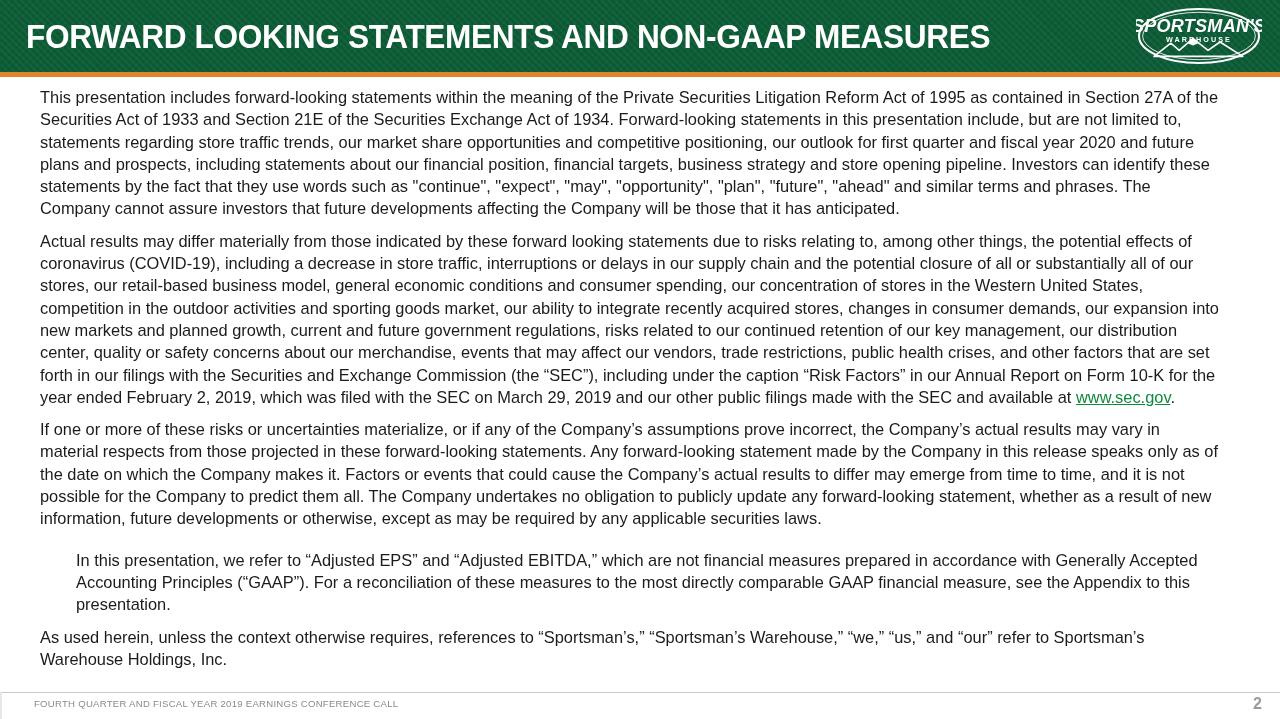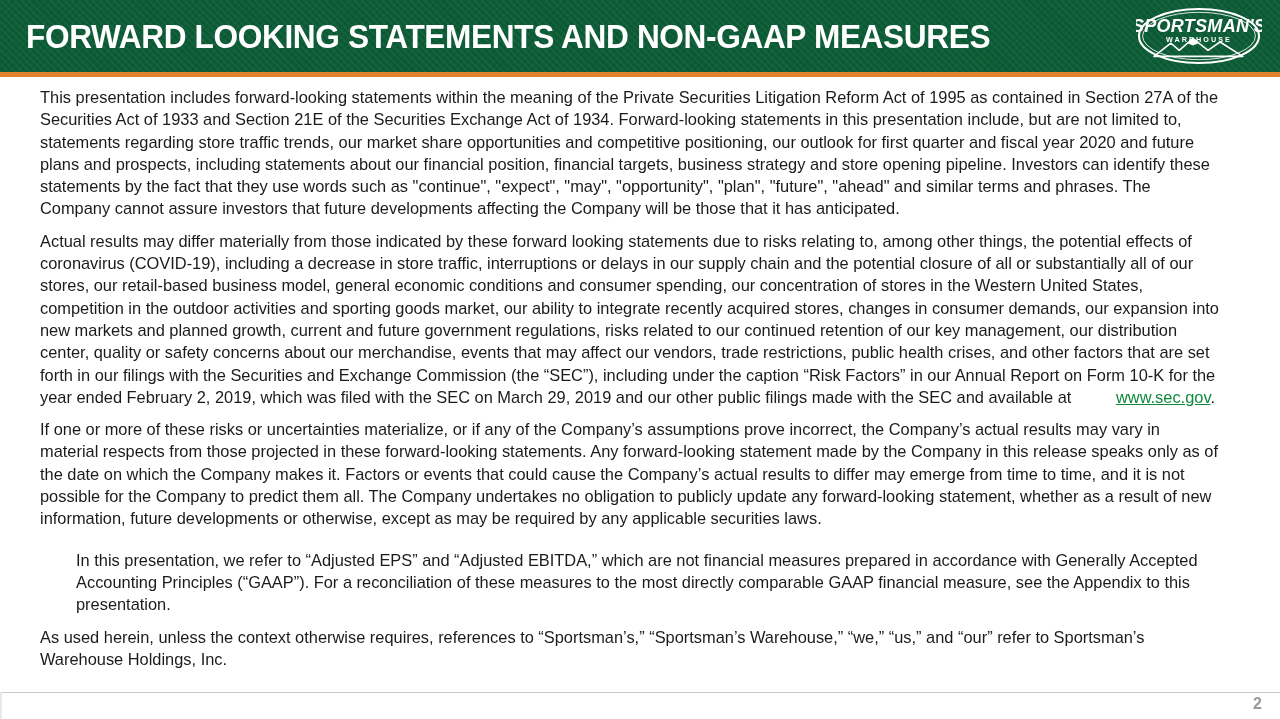--- a/index.html
+++ b/index.html
@@ -76,21 +76,20 @@
   }
   .para.p1 { margin-bottom: 10px; }
   .para.p2 { margin-bottom: 10px; }
   .para.p3 { margin-bottom: 19px; }
   .para.p4 { margin-bottom: 10px; margin-left: 36px; }
   .para.p5 { margin-bottom: 12px; }
 
   .sec-link {
     color: #0f8a3d;
     text-decoration: underline;
-    margin-left: 40px;
   }
 
   
   .footer-rule {
     position: absolute;
     left: 0; right: 0;
     top: 692px;
     height: 1px;
     background: #c9c9c9;
   }
@@ -153,15 +152,16 @@
     <p class="para p3">If one or more of these risks or uncertainties materialize, or if any of the Company’s assumptions prove incorrect, the Company’s actual results may vary in material respects from those projected in these forward-looking statements. Any forward-looking statement made by the Company in this release speaks only as of the date on which the Company makes it. Factors or events that could cause the Company’s actual results to differ may emerge from time to time, and it is not possible for the Company to predict them all. The Company undertakes no obligation to publicly update any forward-looking statement, whether as a result of new information, future developments or otherwise, except as may be required by any applicable securities laws.</p>
 
     <p class="para p4">In this presentation, we refer to “Adjusted EPS” and “Adjusted EBITDA,” which are not financial measures prepared in accordance with Generally Accepted Accounting Principles (“GAAP”). For a reconciliation of these measures to the most directly comparable GAAP financial measure, see the Appendix to this presentation.</p>
 
     <p class="para p5">As used herein, unless the context otherwise requires, references to “Sportsman’s,” “Sportsman’s Warehouse,” “we,” “us,” and “our” refer to Sportsman’s Warehouse Holdings, Inc.</p>
 
   </div>
 
   <div class="footer-rule"></div>
   <div class="footer-left-edge"></div>
+  <div class="footer-text">FOURTH QUARTER AND FISCAL YEAR 2019 EARNINGS CONFERENCE CALL</div>
   <div class="footer-page">2</div>
 
 </div>
 
 </body></html>

